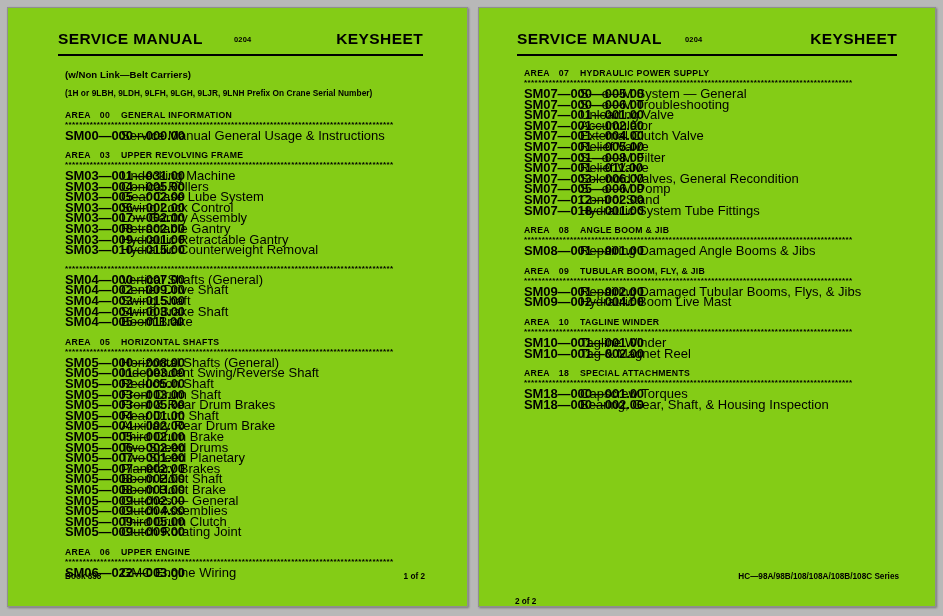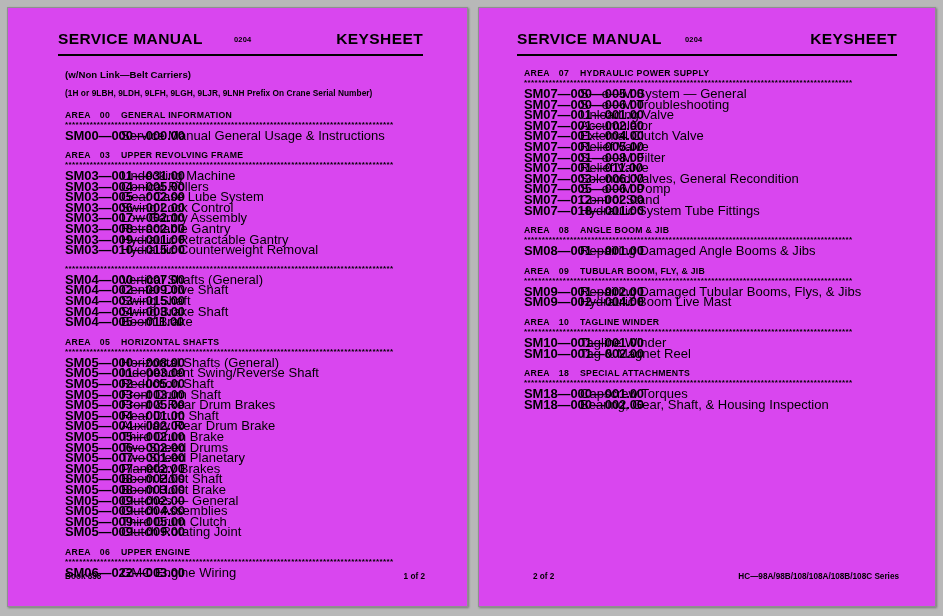--- a/index.html
+++ b/index.html
@@ -17,21 +17,21 @@
   .spread {
     position: relative;
     width: 943px;
     height: 616px;
     display: flex;
     background: #b8b8b8;
   }
   .page {
     position: absolute;
     top: 7px;
-    background: #d946ef;
+    background: #84cc16;
     box-sizing: border-box;
     border: 1px solid #8f8f8f;
     box-shadow: 1px 1px 2px rgba(0,0,0,0.35);
     overflow: hidden;
   }
   .page-left  { left: 7px;   width: 461px; height: 600px; }
   .page-right { left: 478px; width: 458px; height: 600px; }
 
   .page-inner {
     position: relative;
@@ -183,21 +183,21 @@
     color: #000;
   }
   .footer-right {
     position: absolute;
     right: 42px;
     top: 0;
     font-size: 8.2px;
     font-weight: bold;
     color: #000;
   }
-  .page-right .footer-left  { left: 54px; }
+  .page-right .footer-left  { left: 36px; margin-top: 25px; }
   .page-right .footer-right { right: 36px; }
 </style>
 </head>
 <body>
 
 <div class="spread">
 
   <div class="page page-left">
     <div class="page-inner">
 

